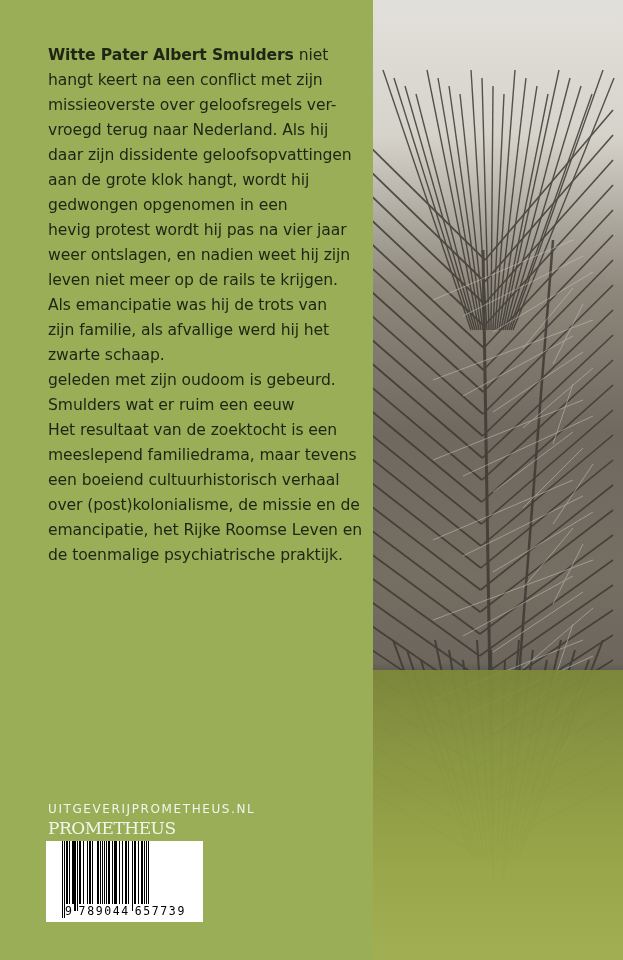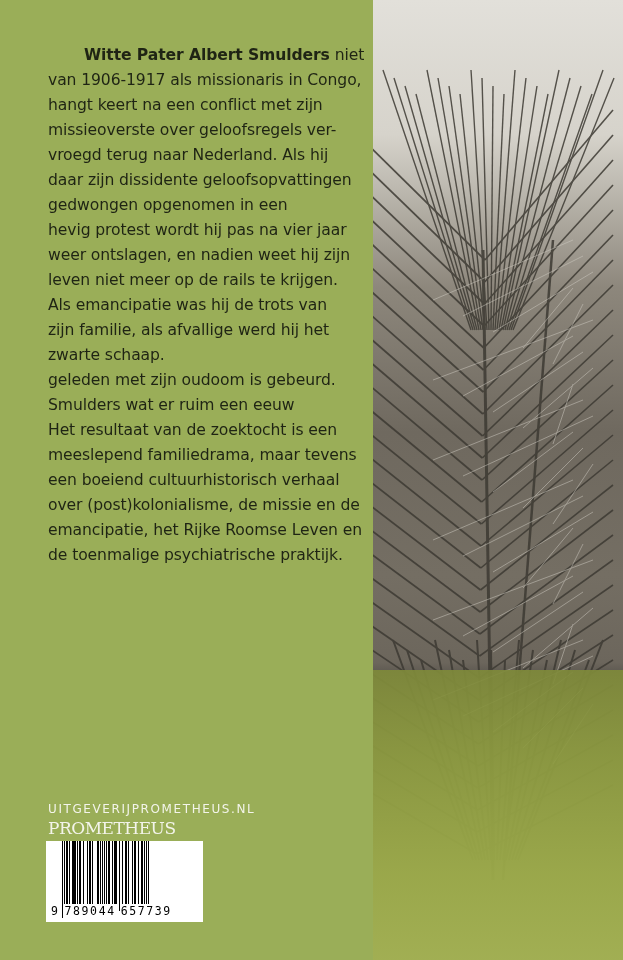--- a/index.html
+++ b/index.html
@@ -9,35 +9,36 @@
     .text-panel {
       position: absolute; left: 0; top: 0; width: 373px; height: 960px;
       background: #9aae58;
     }
     .blurb {
       position: absolute; left: 48px; top: 43px; width: 322px;
       font-size: 15.6px; line-height: 25px; color: #1f2414;
       letter-spacing: -0.1px;
     }
     .blurb .line { display: block; white-space: nowrap; }
-    .blurb b { font-weight: bold; margin-left: 36px; }
+    .blurb b { font-weight: bold; }
 
     .site-url {
       position: absolute; left: 48px; top: 802px;
       font-size: 12px; letter-spacing: 1.6px; color: #f3f4ea;
       white-space: nowrap;
     }
     .logo {
       position: absolute; left: 48px; top: 818px;
       font-family: "DejaVu Serif", serif; font-size: 17px; color: #f3f4ea;
       letter-spacing: -0.5px; white-space: nowrap;
     }
     .barcode-box {
       position: absolute; left: 46px; top: 841px; width: 157px; height: 81px;
       background: #ffffff;
+      text-align: center;
     }
     .barcode-bars {
       position: absolute; left: 16px; top: 0; width: 127px; height: 77px;
       display: flex; align-items: flex-start;
     }
     .barcode-bars span { display: block; height: 70px; background: #000; }
     .barcode-bars span.long { height: 77px; }
     .barcode-bars span.gap { background: transparent; }
     .barcode-digits {
       position: absolute; left: 5px; top: 63px; width: 150px;
@@ -59,25 +60,25 @@
       background: linear-gradient(180deg, #7f8a3a 0%, #8e9c40 30%, #9fae4a 70%, #a7b653 100%);
       opacity: 0.92;
     }
   </style>
 </head>
 <body>
 
 <div class="text-panel">
   <div class="blurb" id="blurb">
       <span class="line"><b>Witte Pater Albert Smulders</b><span> niet</span></span>
-      <span class="line"><span>van 1906-1917 als missionaris in Congo,</span></span>
       <span class="line"><span>hangt keert na een conflict met zijn</span></span>
       <span class="line"><span>missieoverste over geloofsregels ver-</span></span>
       <span class="line"><span>vroegd terug naar Nederland. Als hij</span></span>
       <span class="line"><span>daar zijn dissidente geloofsopvattingen</span></span>
+      <span class="line"><span>aan de grote klok hangt, wordt hij</span></span>
       <span class="line"><span>gedwongen opgenomen in een</span></span>
       <span class="line"><span>hevig protest wordt hij pas na vier jaar</span></span>
       <span class="line"><span>weer ontslagen, en nadien weet hij zijn</span></span>
       <span class="line"><span>leven niet meer op de rails te krijgen.</span></span>
       <span class="line"><span>Als emancipatie was hij de trots van</span></span>
       <span class="line"><span>zijn familie, als afvallige werd hij het</span></span>
       <span class="line"><span>zwarte schaap.</span></span>
       <span class="line"><span>geleden met zijn oudoom is gebeurd.</span></span>
       <span class="line"><span>Smulders wat er ruim een eeuw</span></span>
       <span class="line"><span>Het resultaat van de zoektocht is een</span></span>

